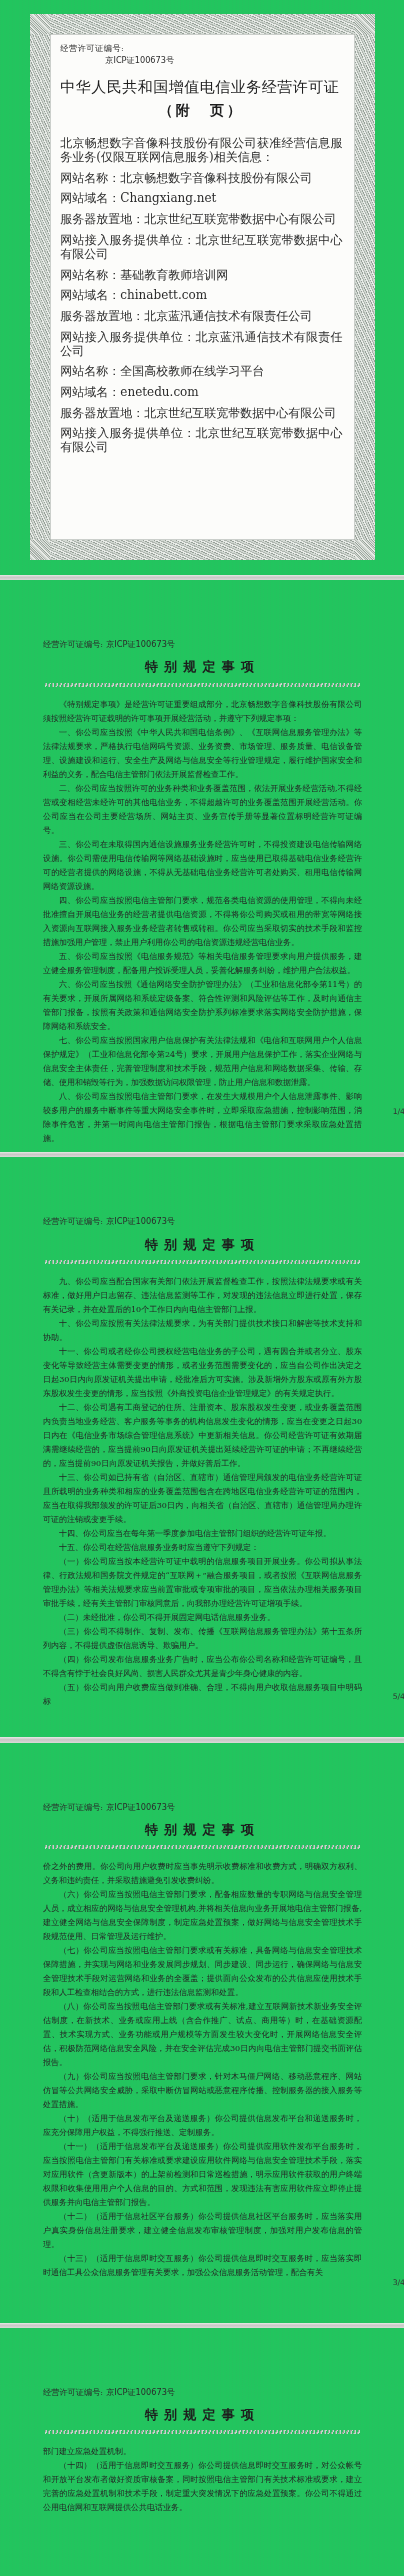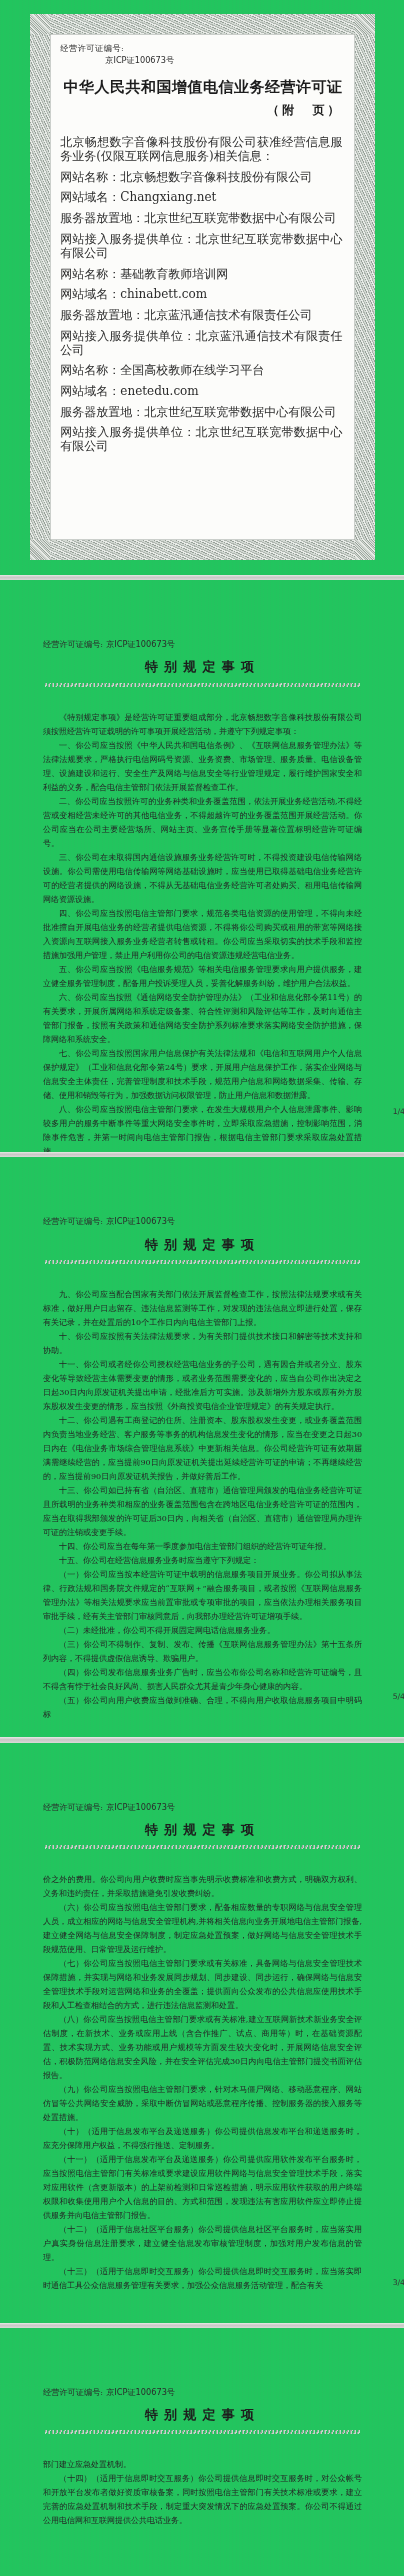--- a/index.html
+++ b/index.html
@@ -12,35 +12,35 @@
 
   
   #page1{height:575px;}
   .cert-frame{position:absolute;left:30px;top:14.4px;width:345px;height:546px;box-sizing:border-box;
           border:20.6px solid #b4bbb5;
           border-image:repeating-linear-gradient(45deg,#e8ebe7 0 2.1px,#adb5ae 2.1px 3.6px,#d2d8d2 3.6px 5.7px,#96a098 5.7px 6.7px) 40;
           background:#fcfcfa;box-shadow:0 0 0 0.5px #9aa29b inset;}
   .cert-inner{position:relative;padding:8.2px 12.4px 0 10.3px;}
   .lic-label{font-size:8.2px;letter-spacing:0.5px;}
   .lic-no{font-size:8.2px;margin:1.5px 0 0 45px;font-family:"DejaVu Sans","Liberation Sans",sans-serif;}
-  .cert-title{margin-top:12.4px;text-align:right;font-size:15px;font-weight:bold;letter-spacing:0.5px;color:#1d1d1d;}
-  .cert-subtitle{margin-top:4.1px;text-align:right;font-size:12px;font-weight:bold;letter-spacing:3.1px;color:#1d1d1d;}
+  .cert-title{margin-top:12.4px;text-align:left;font-size:15px;font-weight:normal;letter-spacing:0.5px;color:#1d1d1d;}
+  .cert-subtitle{margin-top:4.1px;text-align:center;font-size:14px;font-weight:bold;letter-spacing:3.1px;color:#1d1d1d;}
   .cert-body{margin-top:16.5px;font-size:12px;line-height:14px;text-align:justify;}
   .cert-body p{margin:0 0 6.7px;}
 
   
   .pv{font-size:8px;}
   #page2{height:572px;} #page3{height:580px;} #page4{height:580px;} #page5{height:545px;}
   .pv-inner{margin:0 43px;position:relative;}
   .pv-header{padding-top:59px;font-size:8.2px;}
   .pv-hno{font-family:"DejaVu Sans","Liberation Sans",sans-serif;margin-left:3.1px;}
   .pv-title{text-align:center;font-size:13px;font-weight:bold;letter-spacing:6.2px;margin-top:8.2px;color:#1d1d1d;}
   .pv-rule{height:4.1px;margin:6.2px 2.1px 0;
           background:repeating-linear-gradient(105deg,#99a69c 0 1px,#d3dbd4 1px 2.1px,rgba(0,0,0,0) 2.1px 3.6px);opacity:.9;}
-  .pv-body{margin-top:24px;line-height:14px;text-align:justify;color:#242424;}
+  .pv-body{margin-top:11px;line-height:14px;text-align:justify;color:#242424;}
   .pv-body p{margin:0;text-indent:2em;}
   .pv-body p.noindent{text-indent:0;}
   .pv-pageno{position:absolute;left:0;right:0;bottom:36px;text-align:right;font-size:7.7px;
           font-family:"DejaVu Sans","Liberation Sans",sans-serif;color:#333;}
 </style>
 </head>
 <body>
 
 <div id="canvas">
 

